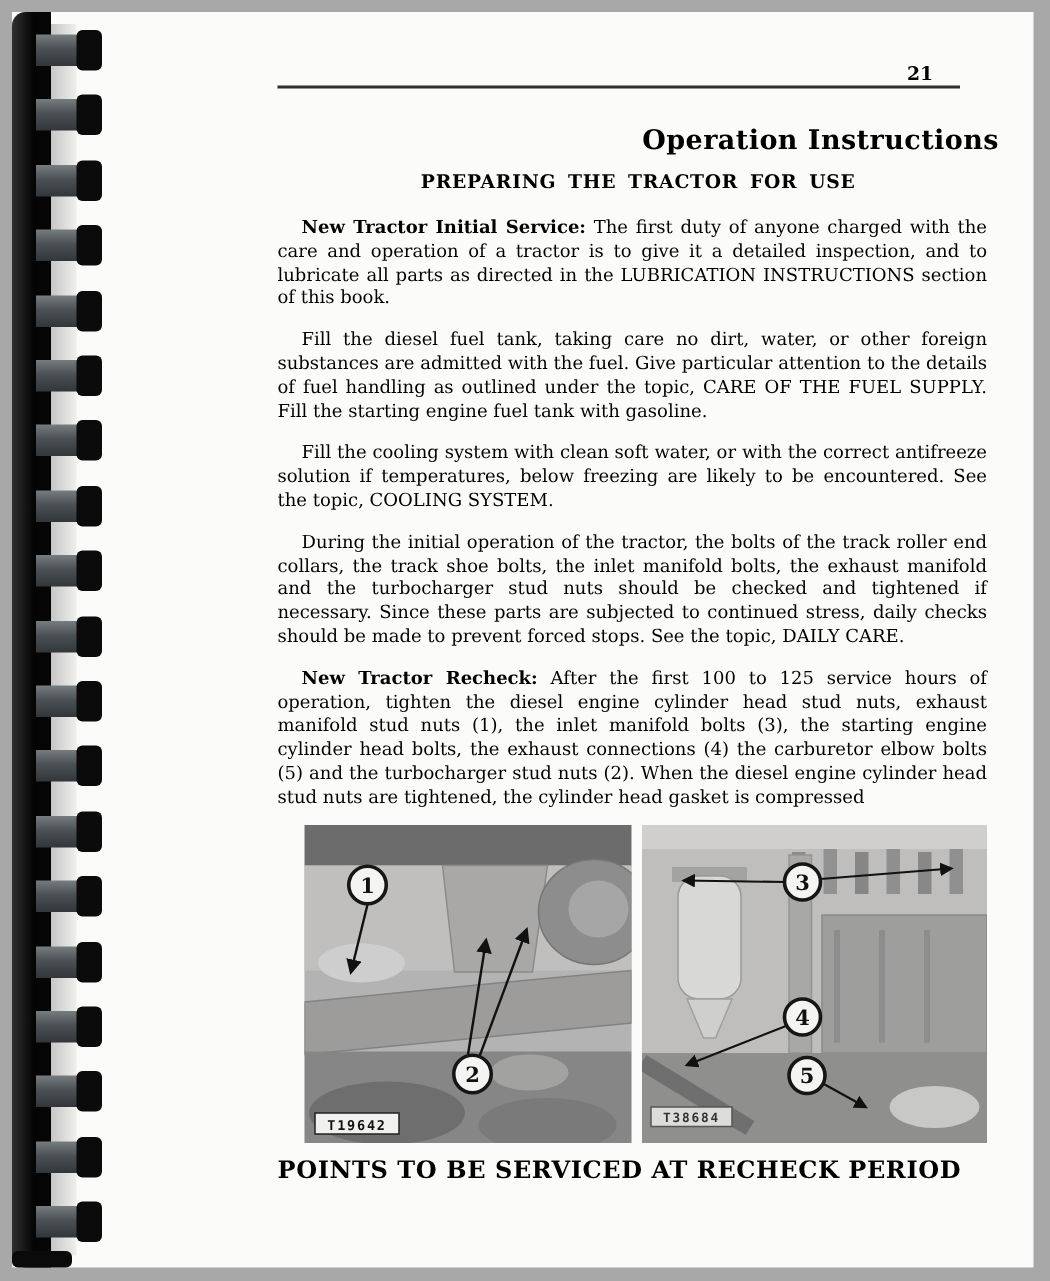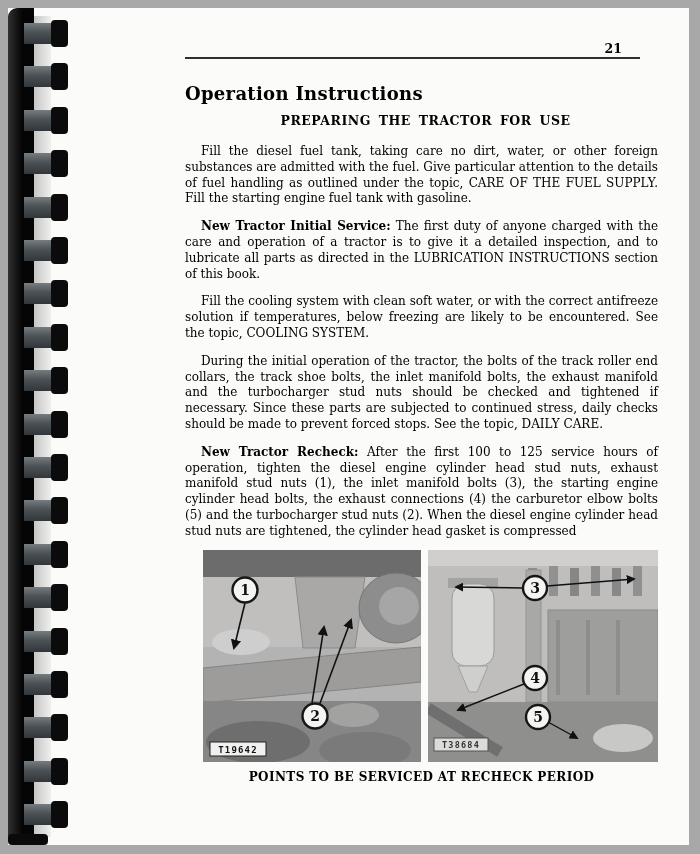--- a/index.html
+++ b/index.html
@@ -24,37 +24,37 @@
   .tooth-unit{position:absolute; left:16px; width:46px; height:28px;}
   .tooth-bar{position:absolute; left:0; top:3px; width:30px; height:21px;
     background:linear-gradient(180deg,#767d81 0%,#4b5155 45%,#31363a 100%);}
   .tooth-cap{position:absolute; left:27px; top:0; width:17px; height:27px;
     background:#0b0b0b; border-radius:4px;}
   
   .content{position:absolute; left:177px; top:0; width:481px;}
   .pagenum{margin-top:33px; width:455px; text-align:right; padding-right:18px;
     font-weight:bold; font-size:12.5px; box-sizing:border-box;}
   .rule{width:455px; height:0; border-bottom:2px solid #2f2f2f; margin-top:1px;}
-  h1.title{margin:24px 0 0 0; text-align:left; font-size:18px; letter-spacing:.3px;
+  h1.title{margin:24px 0 0 0; text-align:right; font-size:18px; letter-spacing:.3px;
     font-weight:bold;}
   h2.subtitle{margin:9px 0 16px 0; text-align:center; font-size:12.5px;
     letter-spacing:.5px; word-spacing:3px; font-weight:bold;}
   .bodytext{width:473px;}
   .bodytext p{margin:12px 0 0 0; font-size:12px; line-height:15.8px;
     text-align:justify; text-indent:16px;}
   .bodytext .lead{font-weight:bold;}
   
   .figure-row{margin:10px 0 0 18px; display:flex; gap:7px;}
   .photo{display:block; background:#b5b5b5;}
   .photo-left{width:218px; height:212px;}
   .photo-right{width:230px; height:212px;}
   .callout-num{font-family:"DejaVu Serif",serif; font-weight:bold; font-size:14px;}
   .photo-id{font-family:"DejaVu Sans Mono",monospace; font-weight:bold;}
-  .fig-caption{margin:8px 0 0 0; width:473px; text-align:center; font-weight:bold;
-    font-size:12px; letter-spacing:.4px;}
+  .fig-caption{margin:8px 0 0 0; width:473px; font-weight:bold;
+    font-size:16px; letter-spacing:.4px;}
   .fig-legend{margin:3px auto 0; width:478px; text-align:center; font-weight:bold;
     font-size:10.5px; line-height:13.5px;}
 </style>
 </head>
 <body>
 
 <div class="canvas">
   <div class="page">
 
     <div class="binding">
@@ -140,22 +140,22 @@
       </div>
 
     <div class="content">
       <div class="pagenum">21</div>
       <div class="rule"></div>
 
       <h1 class="title">Operation Instructions</h1>
       <h2 class="subtitle">PREPARING THE TRACTOR FOR USE</h2>
 
       <div class="bodytext">
+        <p><b class="lead">New Tractor Initial Service:</b> <span>The first duty of anyone charged with the care and operation of a tractor is to give it a detailed inspection, and to lubricate all parts as directed in the LUBRICATION INSTRUCTIONS section of this book.</span></p>
         <p><b class="lead"></b> <span>Fill the diesel fuel tank, taking care no dirt, water, or other foreign substances are admitted with the fuel. Give particular attention to the details of fuel handling as outlined under the topic, CARE OF THE FUEL SUPPLY. Fill the starting engine fuel tank with gasoline.</span></p>
-        <p><b class="lead">New Tractor Initial Service:</b> <span>The first duty of anyone charged with the care and operation of a tractor is to give it a detailed inspection, and to lubricate all parts as directed in the LUBRICATION INSTRUCTIONS section of this book.</span></p>
         <p><b class="lead"></b> <span>Fill the cooling system with clean soft water, or with the correct antifreeze solution if temperatures, below freezing are likely to be encountered. See the topic, COOLING SYSTEM.</span></p>
         <p><b class="lead"></b> <span>During the initial operation of the tractor, the bolts of the track roller end collars, the track shoe bolts, the inlet manifold bolts, the exhaust manifold and the turbocharger stud nuts should be checked and tightened if necessary. Since these parts are subjected to continued stress, daily checks should be made to prevent forced stops. See the topic, DAILY CARE.</span></p>
         <p><b class="lead">New Tractor Recheck:</b> <span>After the first 100 to 125 service hours of operation, tighten the diesel engine cylinder head stud nuts, exhaust manifold stud nuts (1), the inlet manifold bolts (3), the starting engine cylinder head bolts, the exhaust connections (4) the carburetor elbow bolts (5) and the turbocharger stud nuts (2). When the diesel engine cylinder head stud nuts are tightened, the cylinder head gasket is compressed</span></p>
       </div>
 
       <div class="figure-row">
 
         <svg class="photo photo-left" viewBox="0 0 218 212">
           <defs>
             <marker id="ahL" viewBox="0 0 10 10" refX="8" refY="5" markerWidth="6.5" markerHeight="6.5" orient="auto">

